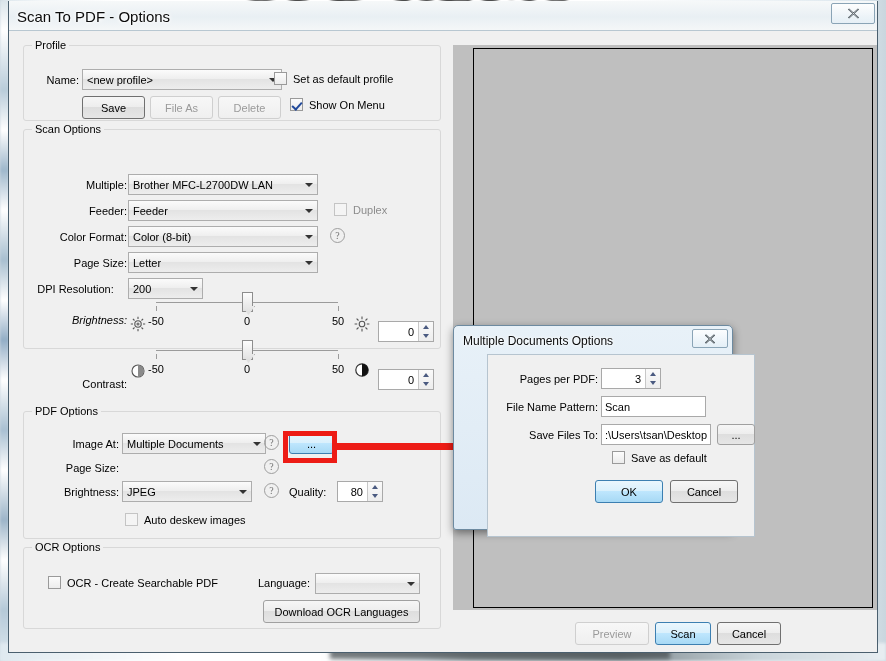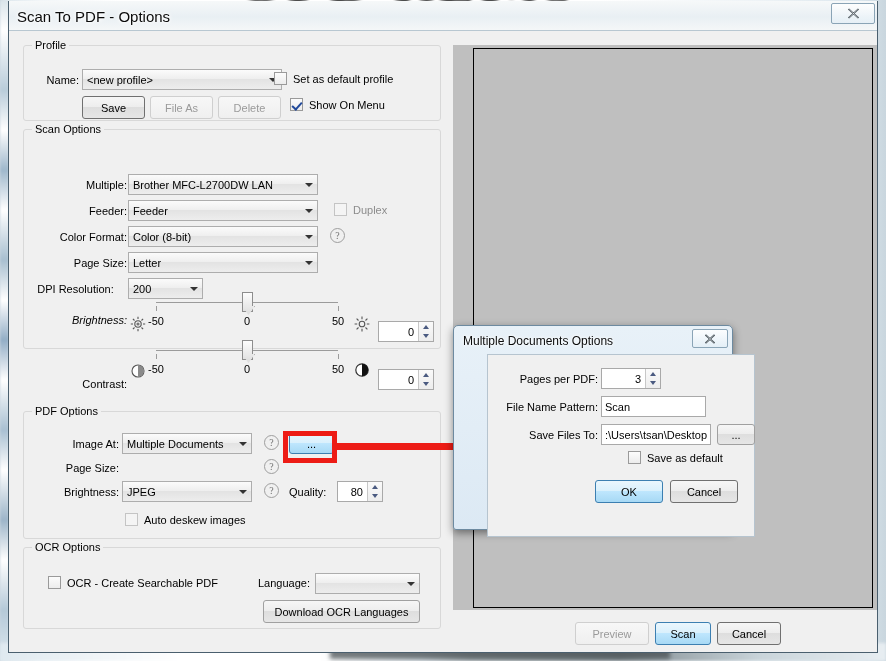--- a/index.html
+++ b/index.html
@@ -513,21 +513,21 @@
               <i></i>
             </span>
         </span>
       </div>
     </div>
 
     <div class="group" style="left:14px; top:380px; width:418px; height:128px;">
       <div class="gtitle">PDF Options</div>
 
       <div class="lbl" style="left:0px; top:26px; width:95px;">Image At:</div>
-      <div class="combo" style="left:98px; top:21px; width:130px;">
+      <div class="combo" style="left:98px; top:21px; width:144px;">
         <span class="ctext">Multiple Documents</span>
         <span class="arrow">
             <i></i>
           </span>
       </div>
       <div class="help" style="left:240px; top:23px;">?</div>
       <div class="btn blue" style="left:265px; top:21px; width:45px; height:21px;">...</div>
 
       <div class="lbl" style="left:0px; top:50px; width:95px;">Page Size:</div>
       <div class="help" style="left:240px; top:47px;">?</div>
@@ -614,21 +614,21 @@
           </span>
         </div>
 
         <div class="lbl" style="left:0px; top:46px; width:110px;">File Name Pattern:</div>
         <div class="tinput" style="left:113px; top:41px; width:105px;">Scan</div>
 
         <div class="lbl" style="left:0px; top:74px; width:110px;">Save Files To:</div>
         <div class="tinput" style="left:113px; top:69px; width:110px;">:\Users\tsan\Desktop</div>
         <div class="btn" style="left:229px; top:69px; width:38px; height:21px;">...</div>
 
-        <div class="cb" style="left:140px; top:96px;">
+        <div class="cb" style="left:124px; top:96px;">
           <span class="box"></span>
           <span class="cbl">Save as default</span>
         </div>
 
         <div class="btn blue" style="left:107px; top:125px; width:68px;">OK</div>
         <div class="btn strong" style="left:182px; top:125px; width:68px;">Cancel</div>
       </div>
     </div>
 
   </div>

